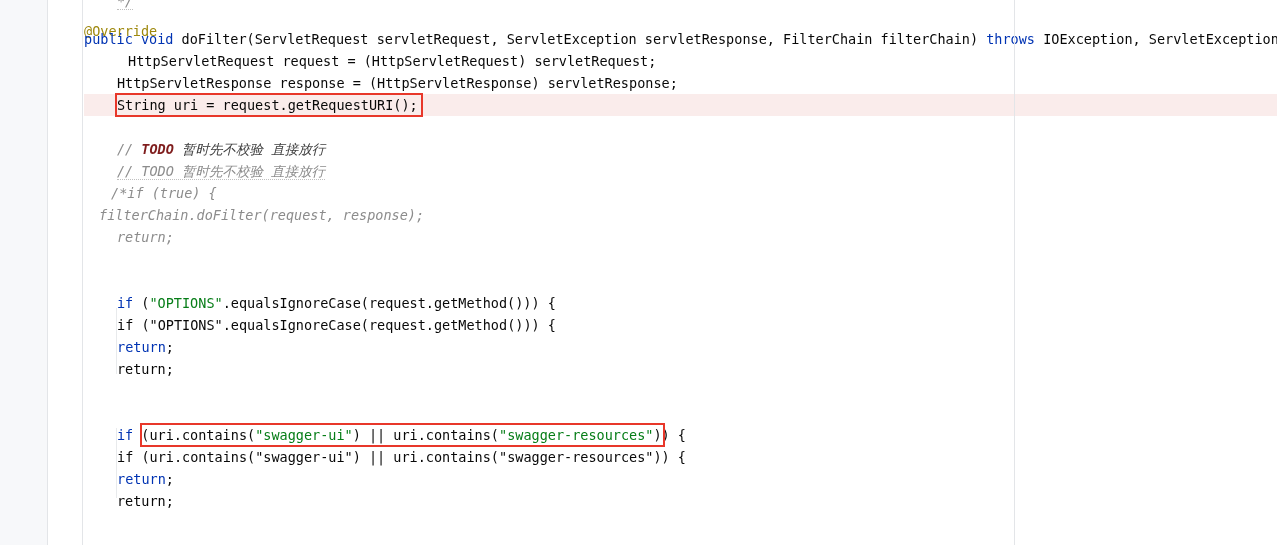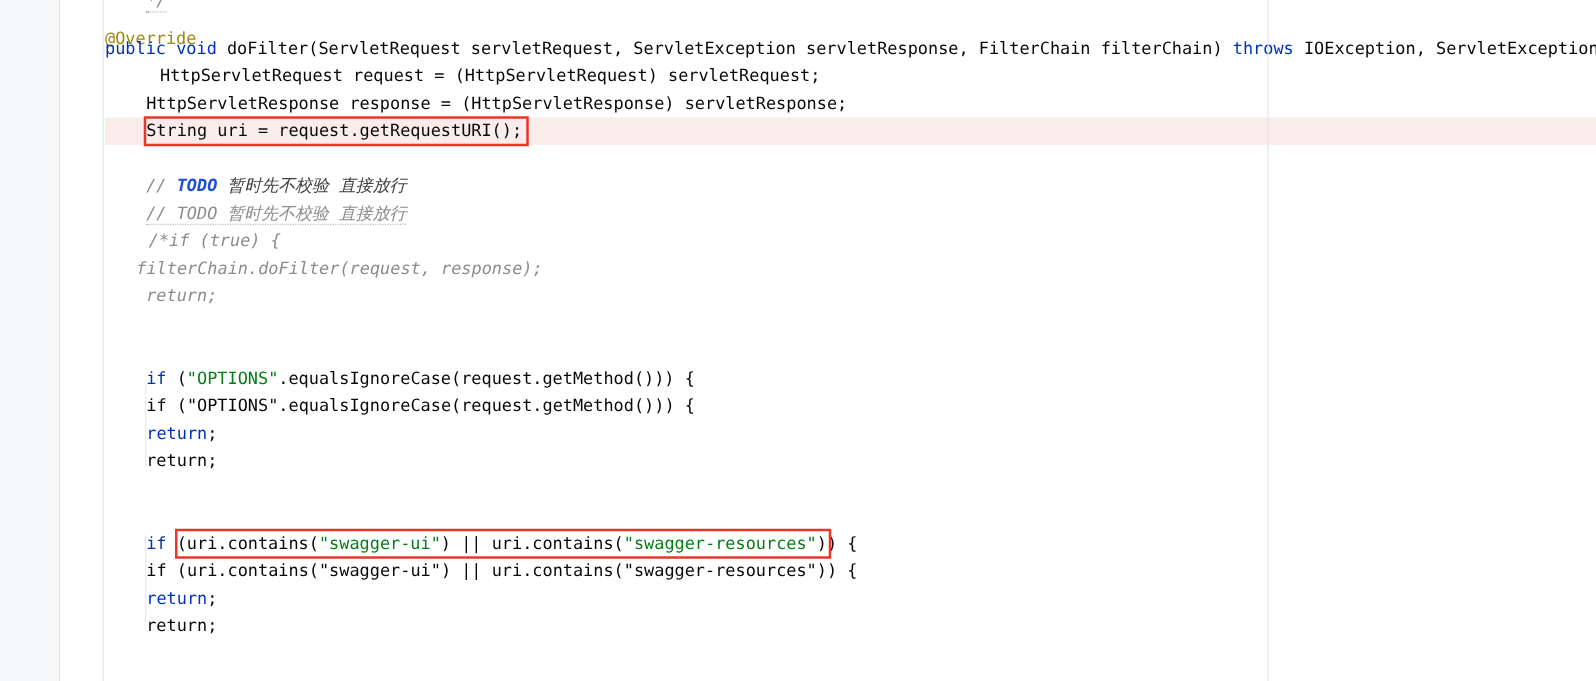--- a/index.html
+++ b/index.html
@@ -166,21 +166,21 @@
     width: 1px;
     background: #e8eaec;
     z-index: 1;
   }
 
   
   .kw   { color: #0033b3; }
   .anno { color: #9e880d; }
   .str  { color: #067d17; }
   .cmt  { color: #8c8c8c; font-style: italic; }
-  .todo { color: #1d4ed8; font-style: italic; font-weight: bold; }
+  .todo { color: #7f1d1d; font-style: italic; font-weight: bold; }
   .todotxt { color: #404040; font-style: italic; }
   .blk  { color: #8c8c8c; font-style: italic; }
   .plain{ color: #080808; }
 
   
   .redbox {
     position: absolute;
     box-sizing: border-box;
     border: 2px solid #e8372a;
     z-index: 5;
@@ -331,23 +331,23 @@
     <div class="code-line" style="top: 50px; padding-left: 20px; margin-left: 24px;"><span class="plain">HttpServletRequest request = (HttpServletRequest) servletRequest;</span></div>
 
     <div class="code-line" style="top: 94px; padding-left: 32.96px;"><span class="plain">String uri = request.getRequestURI();</span></div>
 
     <div class="code-line" style="top: 72px; padding-left: 32.96px;"><span class="plain">HttpServletResponse response = (HttpServletResponse) servletResponse;</span></div>
 
     <div class="code-line" style="top: 138px; padding-left: 32.96px;"><span class="cmt">// </span><span class="todo">TODO</span><span class="todotxt">&nbsp;</span><span class="todotxt cjk">暂时先不校验 直接放行</span></div>
 
     <div class="code-line" style="top: 160px; padding-left: 32.96px;"><span class="blk wavy">// TODO 暂时先不校验 直接放行</span></div>
 
-    <div class="code-line" style="top:182px; padding-left:35px;"><span class="blk">/*if (true) {</span></div>
-
-    <div class="code-line" style="top:204px; padding-left:25px;"><span class="blk">filterChain.doFilter(request, response);</span></div>
+    <div class="code-line" style="top:182px; padding-left:27px;"><span class="blk">/*if (true) {</span></div>
+
+    <div class="code-line" style="top:204px; padding-left:15px;"><span class="blk">filterChain.doFilter(request, response);</span></div>
 
     <div class="code-line" style="top: 226px; padding-left: 32.96px;"><span class="blk">return;</span></div>
 
     <div class="code-line" style="top: 270px; padding-left: 32.96px;"><span class="cmt"></span></div>
 
     <div class="code-line" style="top: 292px; padding-left: 32.96px;"><span class="kw">if</span><span class="plain"> (</span><span class="str">"OPTIONS"</span><span class="plain">.equalsIgnoreCase(request.getMethod())) {</span></div>
 
     <div class="code-line" style="top:314px; padding-left:33px;"><span class="plain">if ("OPTIONS".equalsIgnoreCase(request.getMethod())) {</span></div>
 
     <div class="code-line" style="top:336px; padding-left:33px;"><span class="kw">return</span><span class="plain">;</span></div>

